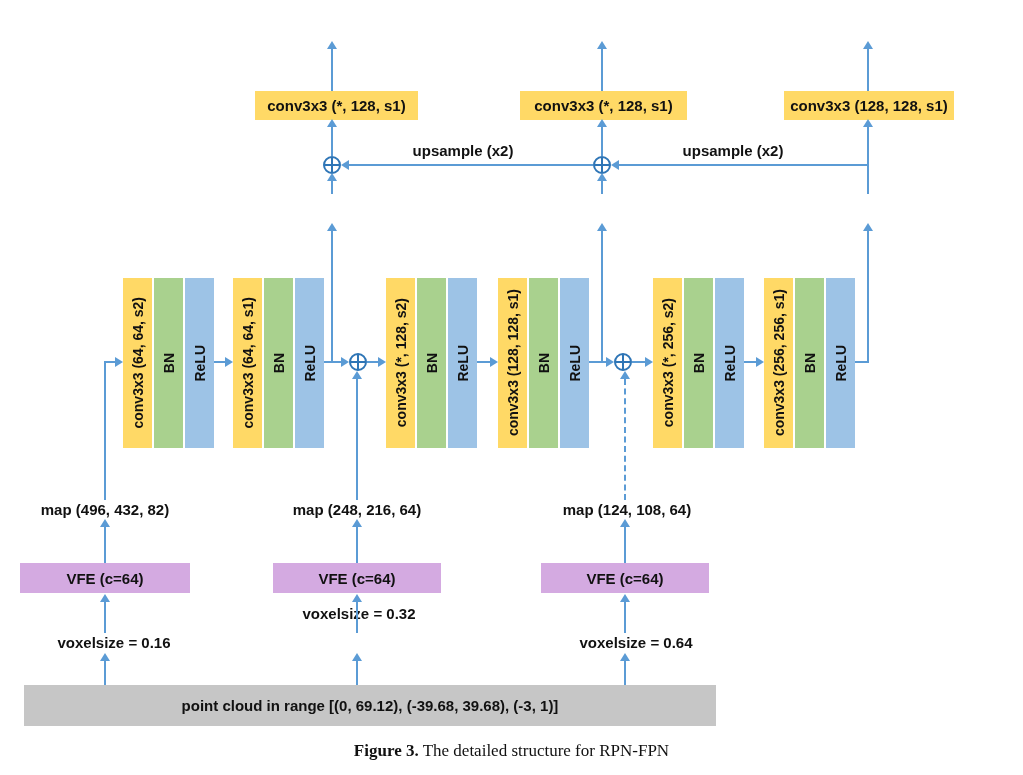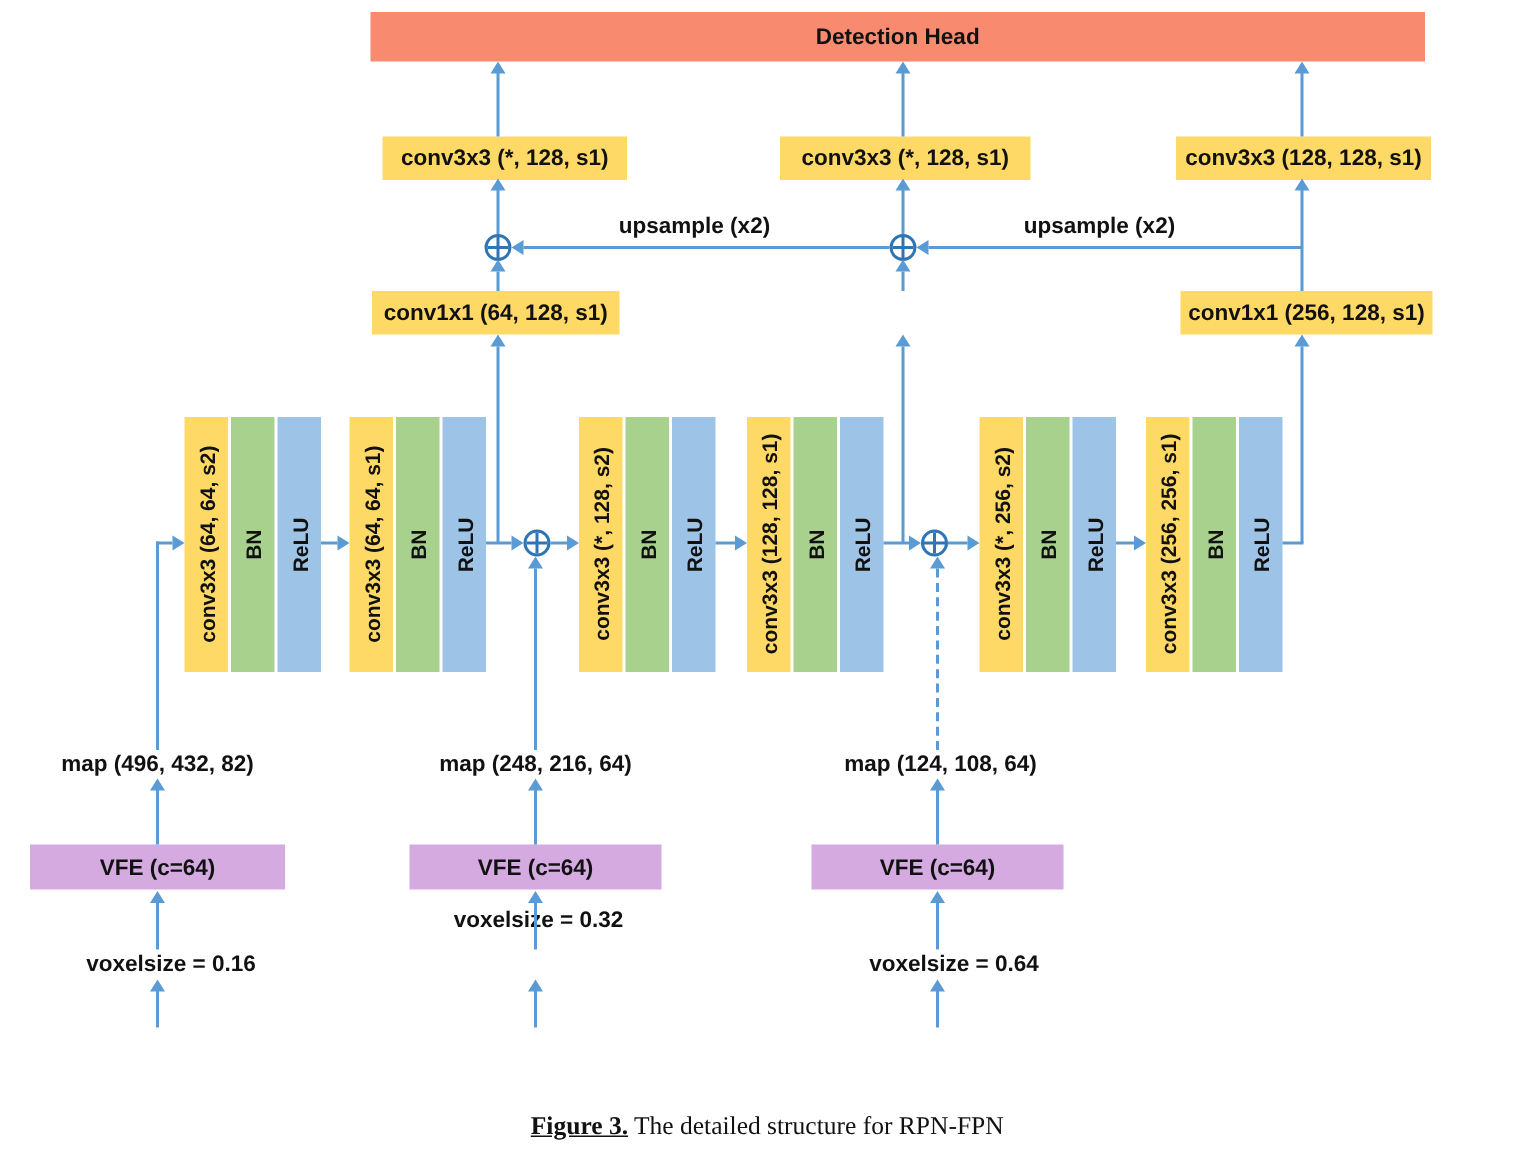--- a/index.html
+++ b/index.html
@@ -58,47 +58,38 @@
     height:2px; background:#2E75B6;
   }
   .oplus::after {
     content:""; position:absolute; top:0; bottom:0; left:50%; margin-left:-1px;
     width:2px; background:#2E75B6;
   }
   .caption {
     position:absolute; left:0; top:741px; width:1023px; text-align:center;
     font-family:"Liberation Serif", serif; font-size:17px; color:#111;
   }
-  .caption b { font-weight:700;text-decoration:underline; }
+  .caption b { font-weight:700; }
 </style>
 </head>
 <body>
 
 <div id="canvas">
 
-  <div class="dethead">
-    <span>Detection Head</span>
-  </div>
 
   <div class="box" style="left:255px; top:91px; width:163px;">
     <span>conv3x3 (*, 128, s1)</span>
   </div>
   <div class="box" style="left:520px; top:91px; width:167px;">
     <span>conv3x3 (*, 128, s1)</span>
   </div>
   <div class="box" style="left:784px; top:91px; width:170px;">
     <span>conv3x3 (128, 128, s1)</span>
   </div>
 
-  <div class="box" style="left:248px; top:194px; width:165px;">
-    <span>conv1x1 (64, 128, s1)</span>
-  </div>
-  <div class="box" style="left:787px; top:194px; width:168px;">
-    <span>conv1x1 (256, 128, s1)</span>
-  </div>
 
   <div class="lbl" style="left:378px; top:142px;">upsample (x2)</div>
   <div class="lbl" style="left:648px; top:142px;">upsample (x2)</div>
 
   <div class="blk" style="left:123px;">
     <div class="bar bar-conv">
         <span>conv3x3 (64, 64, s2)</span>
       </div>
     <div class="bar bar-bn">
         <span>BN</span>
@@ -174,20 +165,23 @@
     <span>VFE (c=64)</span>
   </div>
   <div class="vfe" style="left:541px; width:168px;">
     <span>VFE (c=64)</span>
   </div>
 
   <div class="lbl" style="left:29px;  top:634px;">voxelsize = 0.16</div>
   <div class="lbl" style="left:274px; top:605px;">voxelsize = 0.32</div>
   <div class="lbl" style="left:551px; top:634px;">voxelsize = 0.64</div>
 
+  <div class="graybox">
+    <span>point cloud in range [(0, 69.12), (-39.68, 39.68), (-3, 1)]</span>
+  </div>
 
   <div class="oplus" style="left:323px; top:156px;"></div>
   <div class="oplus" style="left:593px; top:156px;"></div>
   <div class="oplus" style="left:349px; top:353px;"></div>
   <div class="oplus" style="left:614px; top:353px;"></div>
 
   <div class="line" style="left:331px; top:48px;  width:2px; height:43px;"></div>
   <div class="ah ah-up" style="left:327px; top:41px;"></div>
   <div class="line" style="left:331px; top:126px; width:2px; height:30px;"></div>
   <div class="ah ah-up" style="left:327px; top:119px;"></div>

